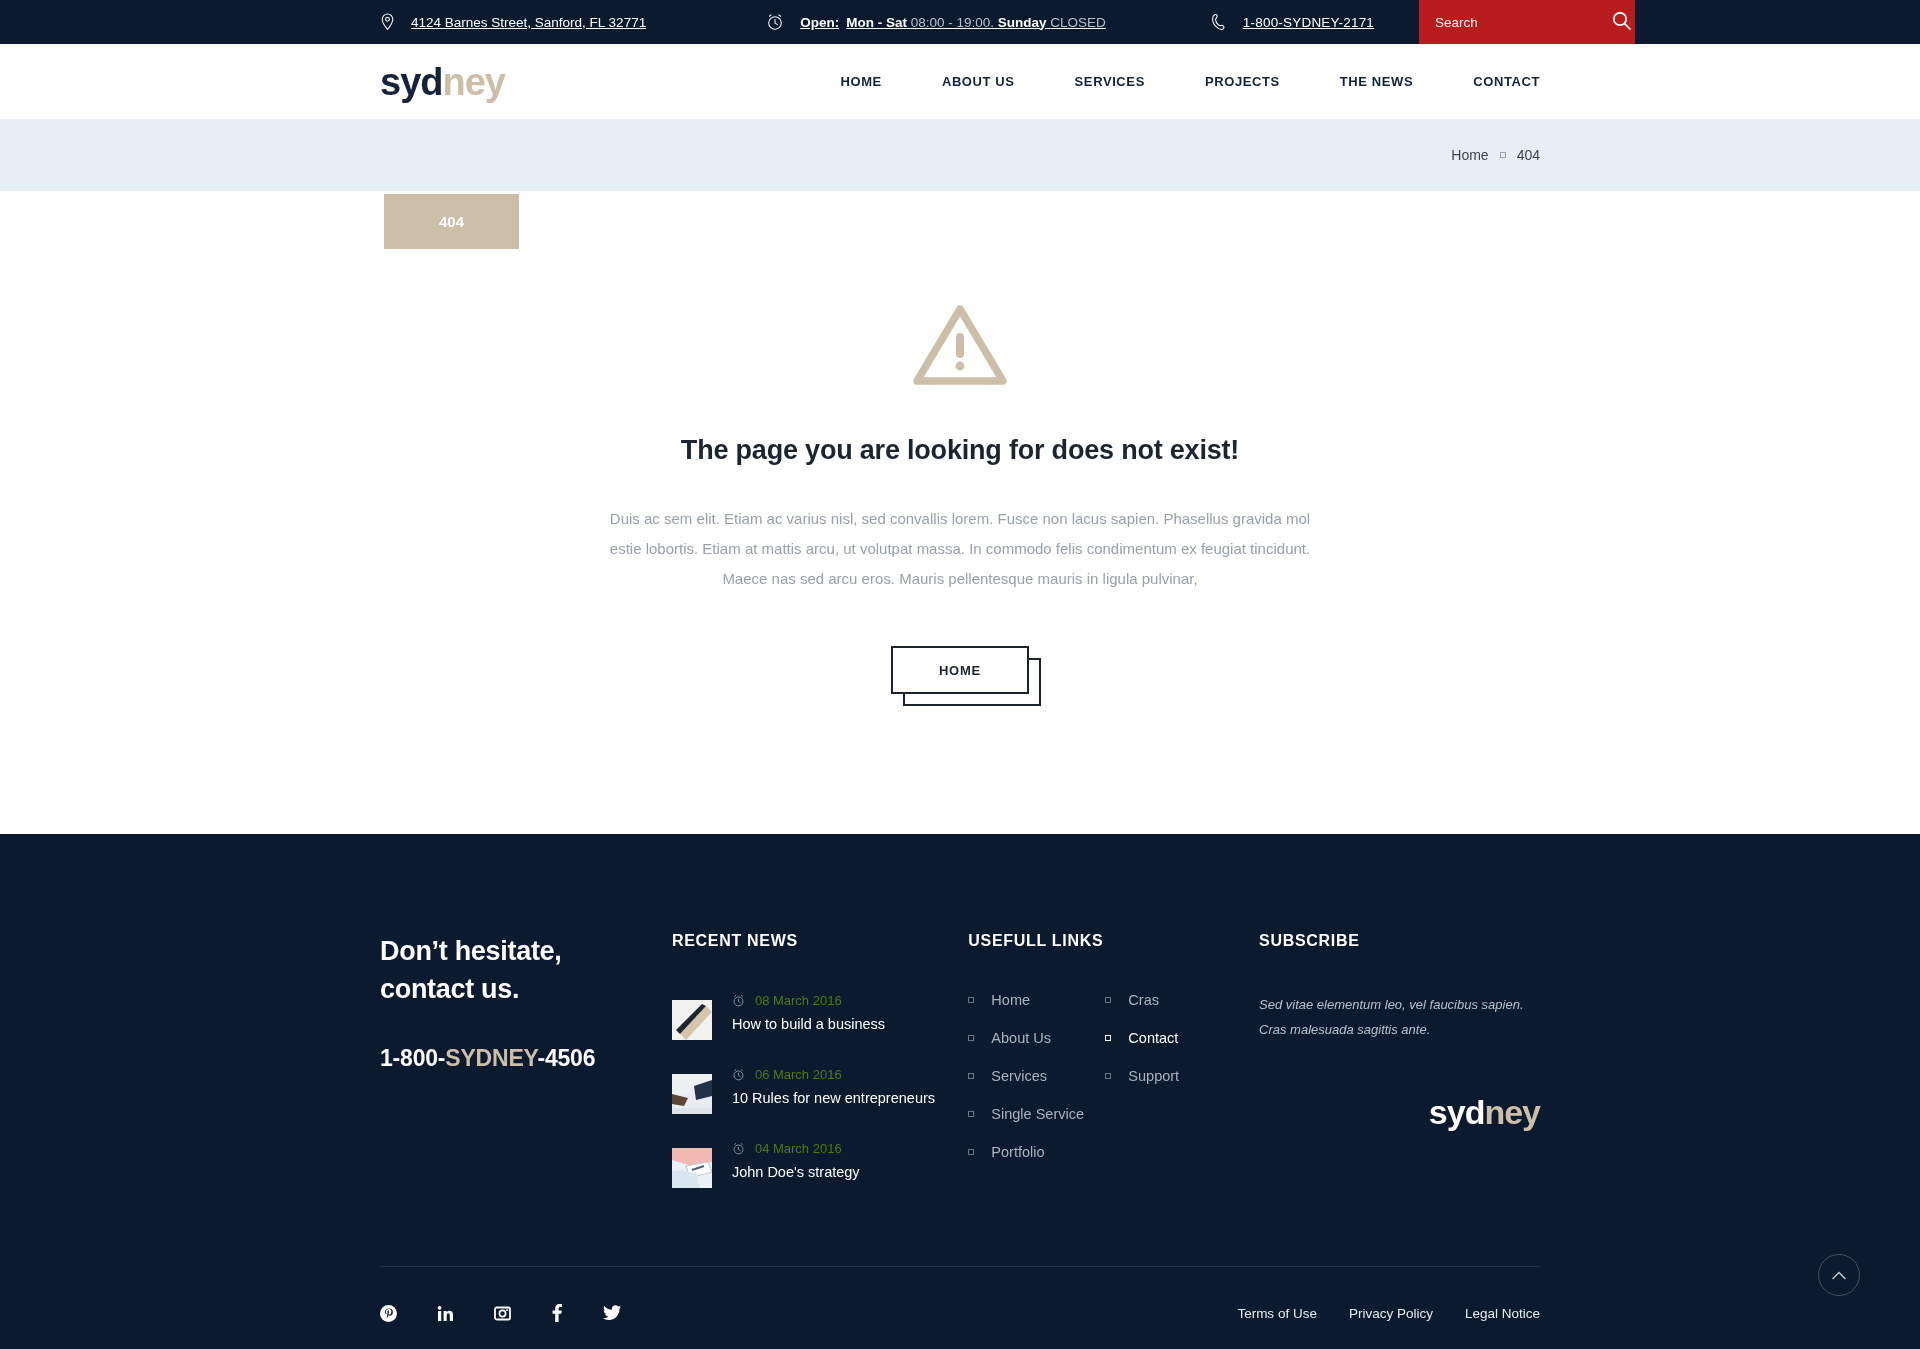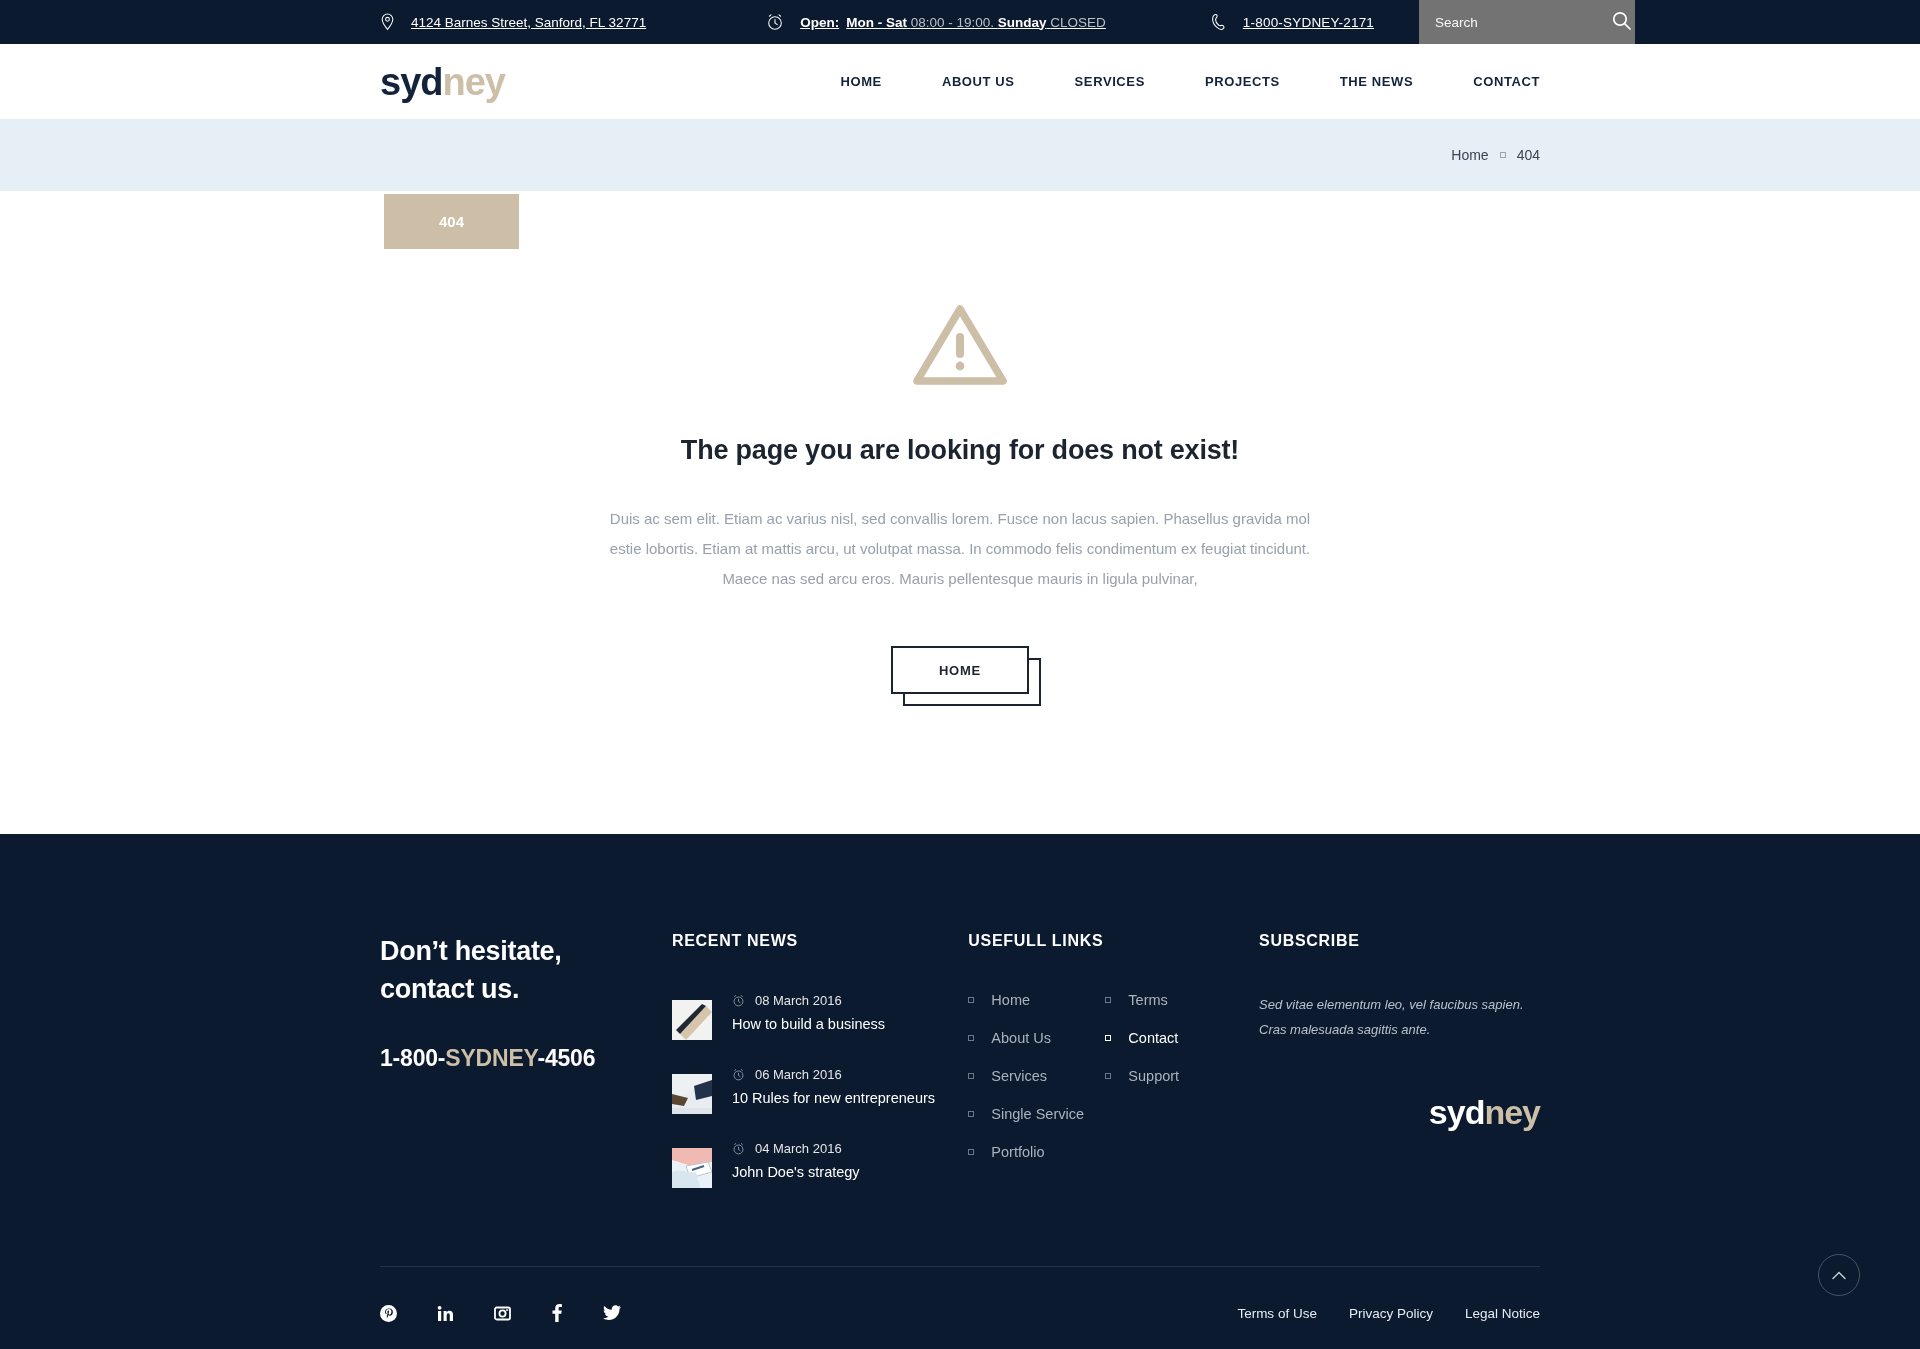--- a/index.html
+++ b/index.html
@@ -42,21 +42,21 @@
   .tb-hours .dim { color: #b9c0ca; }
   .tb-hours .sun { font-weight: bold; }
   .tb-phone .num { letter-spacing: .2px; }
 
   .searchbox {
     position: absolute;
     right: -95px;
     top: 0;
     width: 216px;
     height: 44px;
-    background: #737373;
+    background: #b91c1c;
     display: flex;
     align-items: center;
     padding: 0 16px;
   }
   .searchbox input {
     flex: 1;
     background: transparent;
     border: none;
     outline: none;
     color: #ffffff;
@@ -229,21 +229,21 @@
     width: 40px; height: 40px;
     flex: 0 0 40px;
     margin-right: 20px;
     margin-top: 8px;
     overflow: hidden;
     background: #223046;
   }
   .news-body { padding-top: 1px; }
   .news-date {
     display: flex; align-items: center;
-    color: #e5e5e5; font-size: 13px; margin-bottom: 8px;
+    color: #4d7c0f; font-size: 13px; margin-bottom: 8px;
   }
   .news-date .ic { margin-right: 10px; display: flex; }
   .news-title {
     color: #ffffff; font-size: 14.5px;
     text-decoration: none; display: block;
   }
 
   .links-grid { display: flex; }
   .links-col { width: 137px; }
   .link-row {
@@ -536,21 +536,21 @@
               <a href="#">Single Service</a>
             </div>
             <div class="link-row">
               <span class="bullet"></span>
               <a href="#">Portfolio</a>
             </div>
           </div>
           <div class="links-col">
             <div class="link-row">
               <span class="bullet"></span>
-              <a href="#">Terms</a>
+              <a href="#">Cras</a>
             </div>
             <div class="link-row active">
               <span class="bullet"></span>
               <a href="#">Contact</a>
             </div>
             <div class="link-row">
               <span class="bullet"></span>
               <a href="#">Support</a>
             </div>
           </div>

